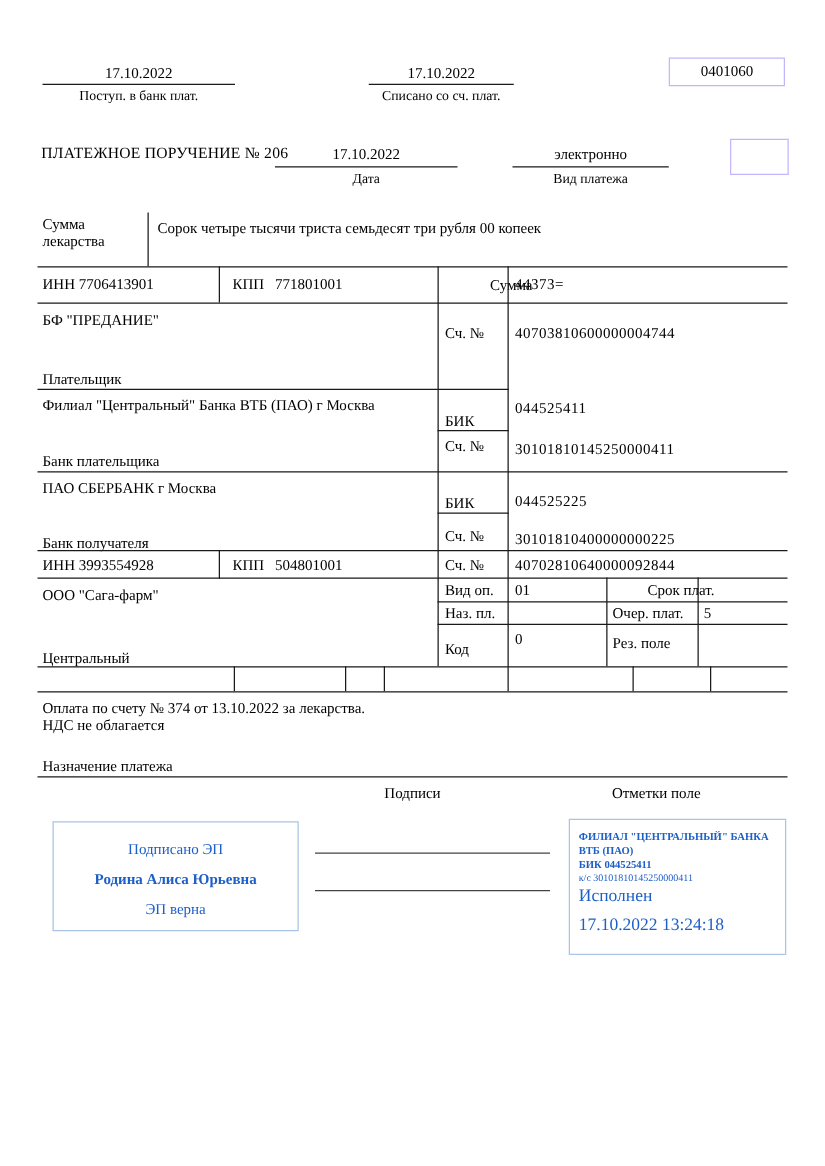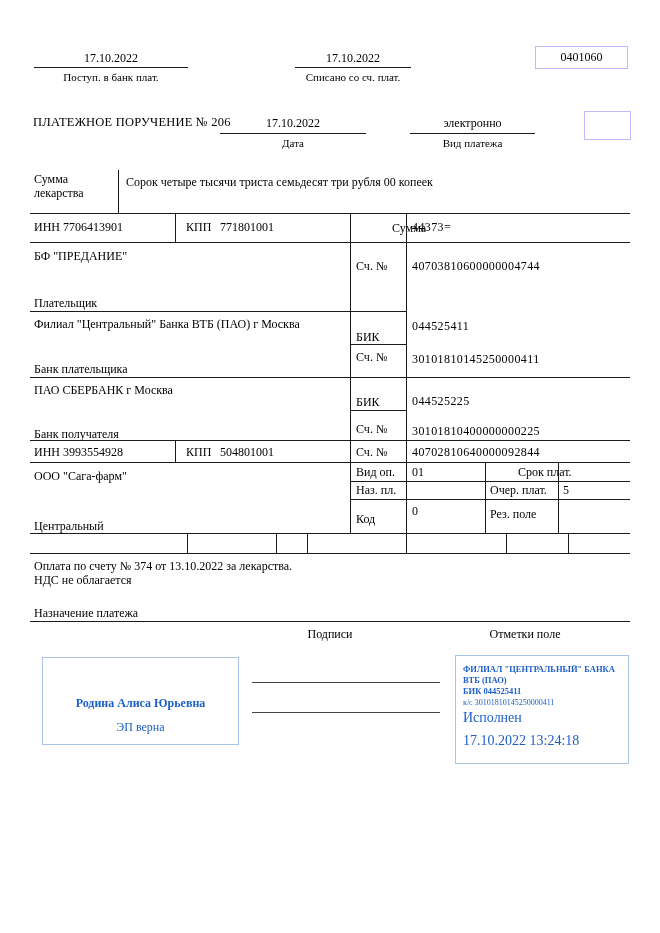--- a/index.html
+++ b/index.html
@@ -127,20 +127,21 @@
 
   <div class="t" style="left:34px;top:560px;">Оплата по счету № 374 от 13.10.2022 за лекарства.</div>
   <div class="t" style="left:34px;top:574px;">НДС не облагается</div>
   <div class="t" style="left:34px;top:607px;">Назначение платежа</div>
   <div class="hl" style="left:30px;top:621px;width:600px;"></div>
 
   <div class="t c" style="left:230px;top:628px;width:200px;">Подписи</div>
   <div class="t c" style="left:435px;top:628px;width:180px;">Отметки поле</div>
 
   <div class="stampbox" style="left:42px;top:657px;width:197px;height:88px;"></div>
+  <div class="t c blue" style="left:42px;top:673px;width:197px;">Подписано ЭП</div>
   <div class="t c blue b" style="left:42px;top:697px;width:197px;">Родина Алиса Юрьевна</div>
   <div class="t c blue" style="left:42px;top:721px;width:197px;">ЭП верна</div>
 
   <div class="hl" style="left:252px;top:682px;width:188px;background:#444;"></div>
   <div class="hl" style="left:252px;top:712px;width:188px;background:#444;"></div>
 
   <div class="stampbox" style="left:455px;top:655px;width:174px;height:109px;"></div>
   <div class="t blue b fs85" style="left:463px;top:664px;">ФИЛИАЛ "ЦЕНТРАЛЬНЫЙ" БАНКА</div>
   <div class="t blue b fs85" style="left:463px;top:675px;">ВТБ (ПАО)</div>
   <div class="t blue b fs85" style="left:463px;top:686px;">БИК 044525411</div>

